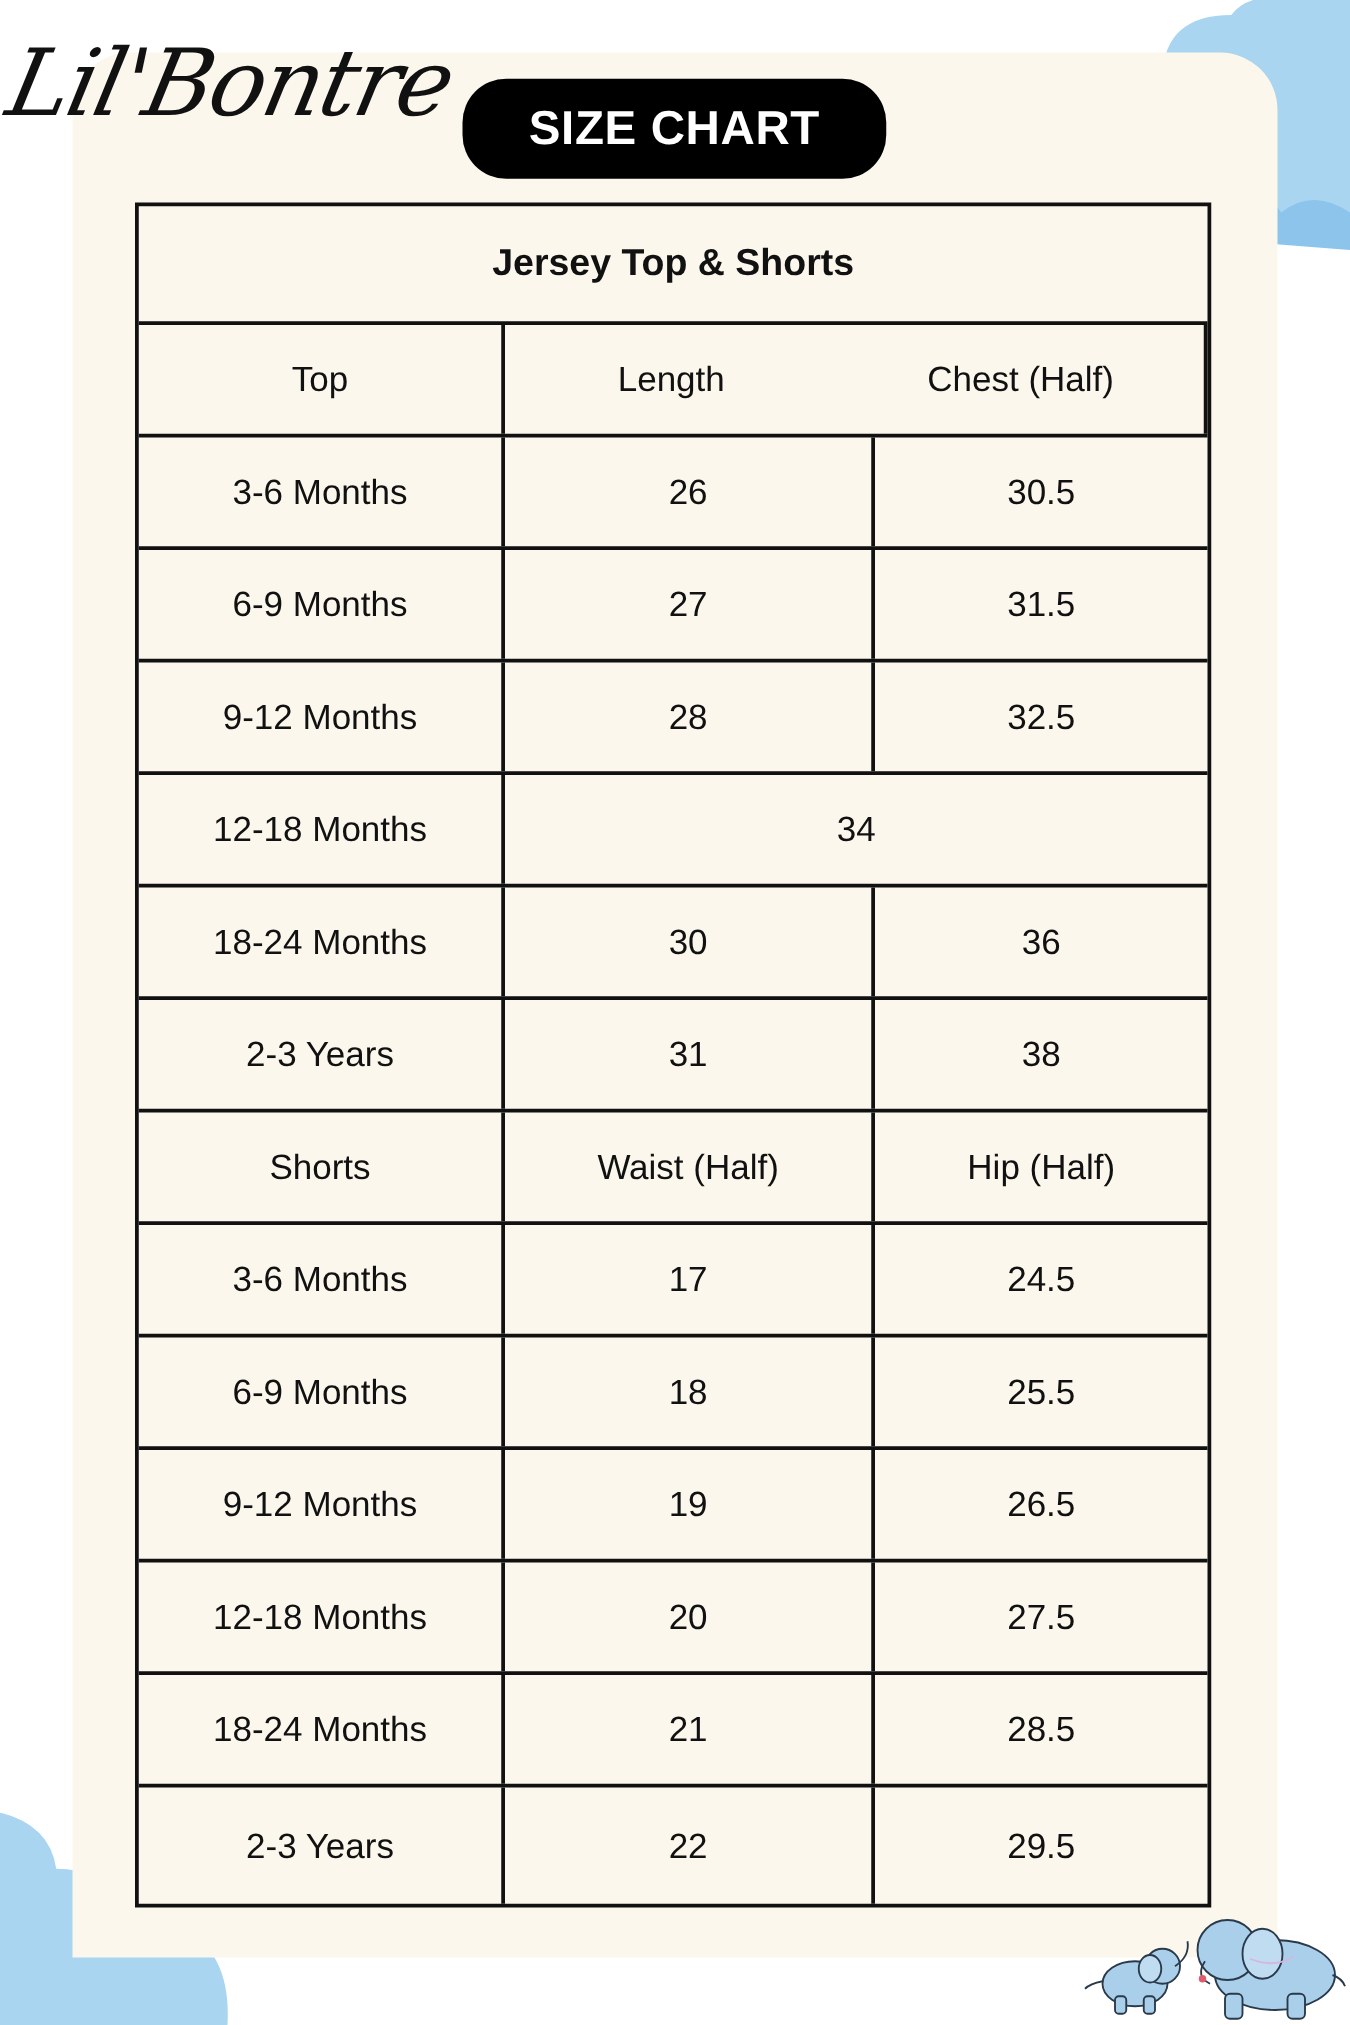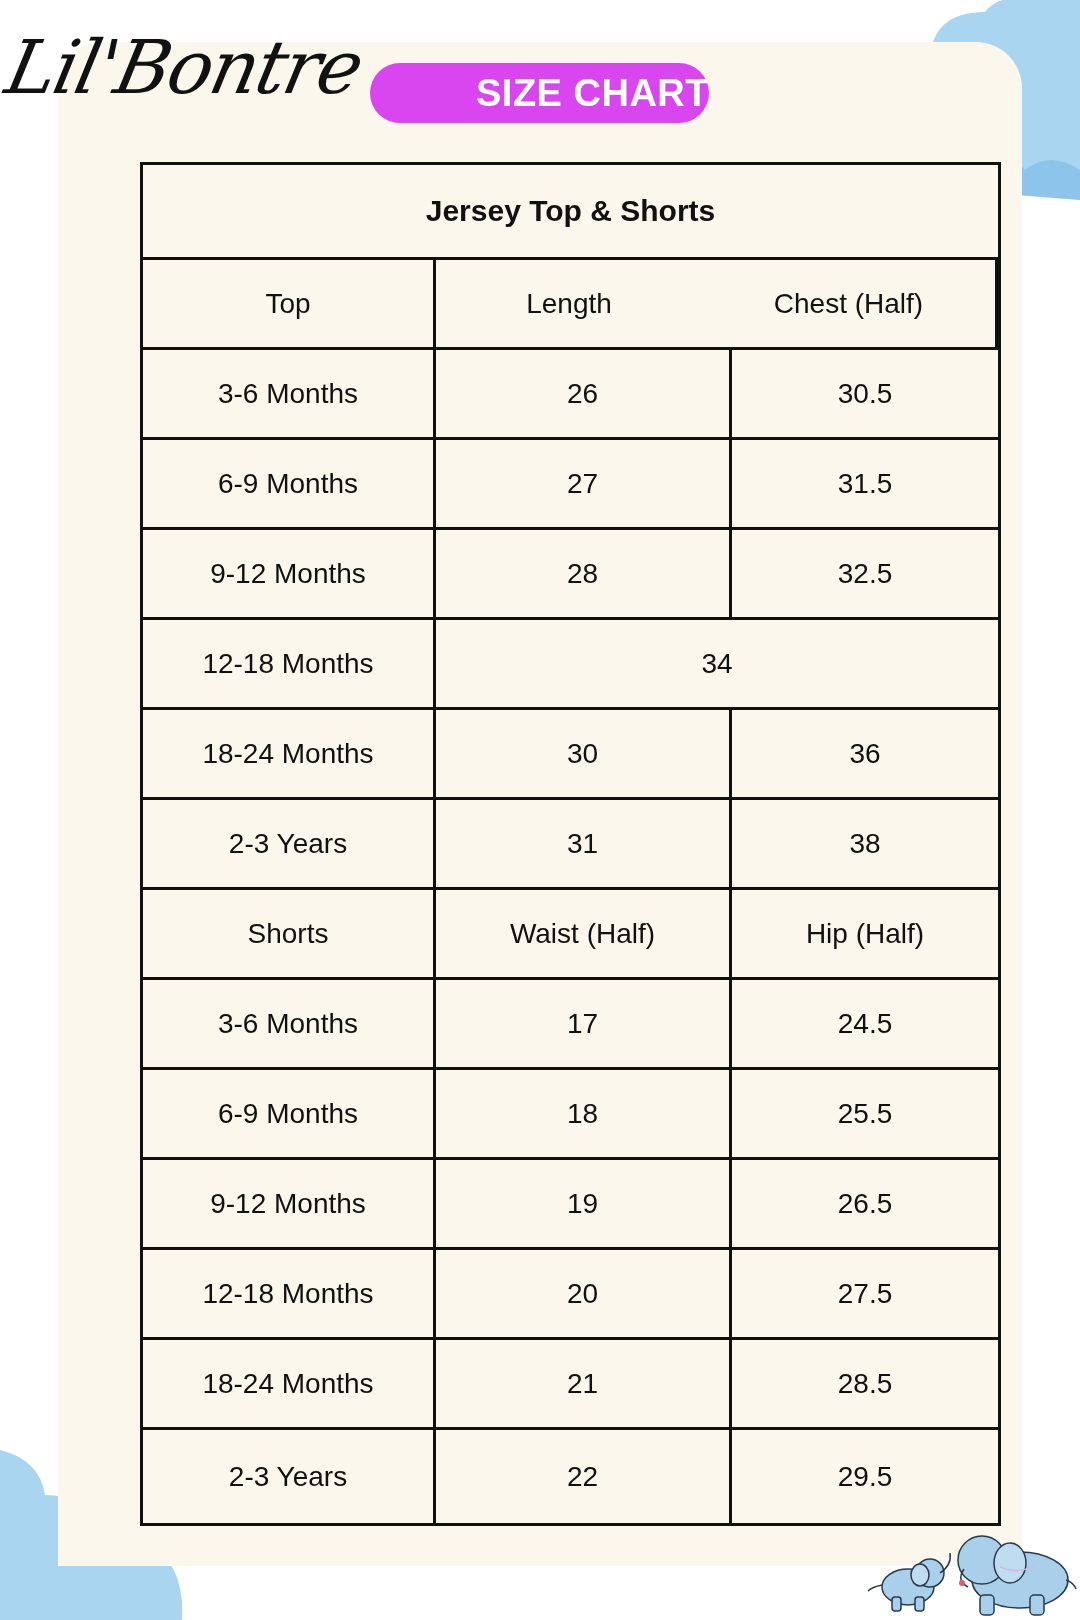--- a/index.html
+++ b/index.html
@@ -21,30 +21,29 @@
       position: absolute; left: 0px; top: 10px; width: 300px; height: 130px;
     }
     .logo-text {
       position: absolute; left: 8px; top: 14px;
       font-family: "DejaVu Serif", serif; font-style: italic;
       font-size: 74px; color: #111; letter-spacing: -2px;
       transform: skewX(-12deg);
       white-space: nowrap;
     }
     .pill {
-      position: absolute; left: 370px; top: 63px; width: 339px; height: 60px;
-      border-radius: 35px; background: #d946ef;
-      display: flex; align-items: center; justify-content: flex-end;
+      position: absolute; left: 370px; top: 63px; width: 339px; height: 80px;
+      border-radius: 35px; background: #000000;
+      display: flex; align-items: center; justify-content: center;
       color: #ffffff; font-weight: bold; font-size: 38px; letter-spacing: 0.5px;
     }
     .table {
       position: absolute; left: 108px; top: 162px; width: 861px;
       border: 3px solid #111;
       box-sizing: border-box;
-      margin-left: 32px;
     }
     .title-row {
       height: 95px; border-bottom: 3px solid #111; box-sizing: border-box;
       display: flex; align-items: center; justify-content: center;
       font-weight: bold; font-size: 30px; color: #111;
     }
     .row {
       display: flex; height: 90px; border-bottom: 3px solid #111; box-sizing: border-box;
     }
     .row:last-child { border-bottom: none; height: 93px; }

